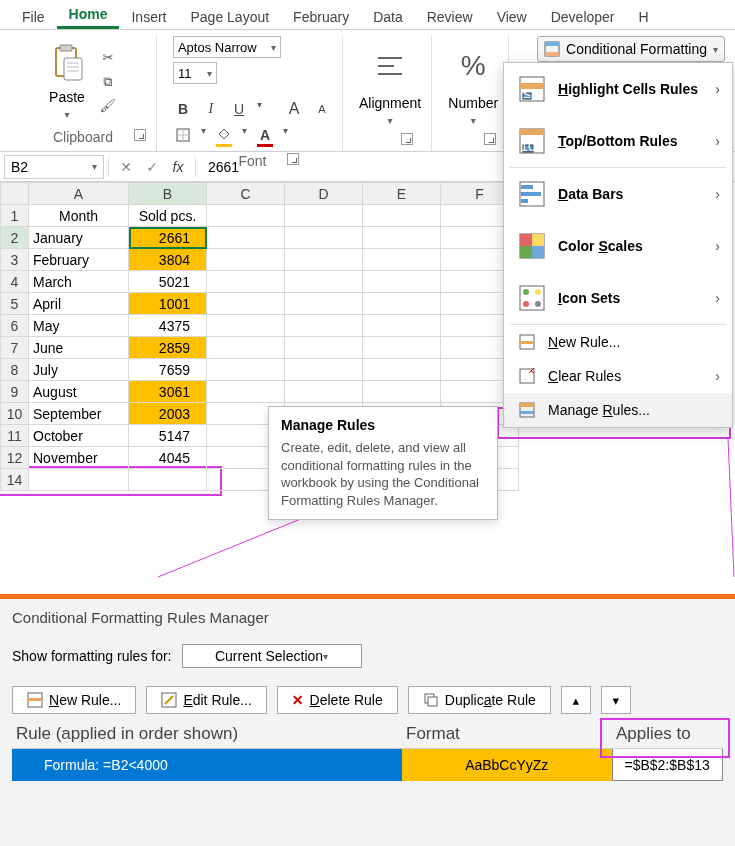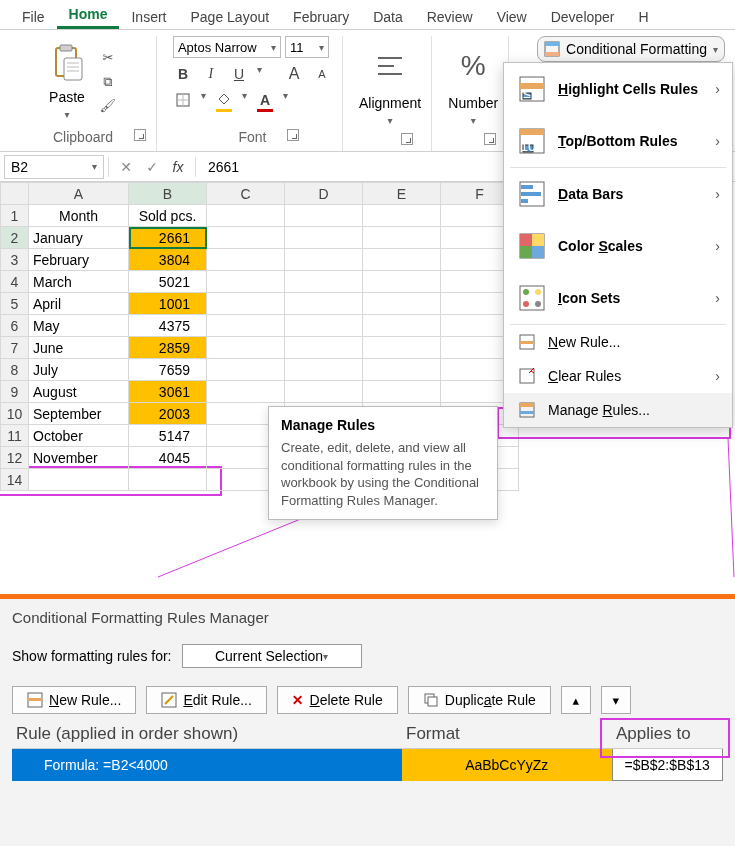--- a/index.html
+++ b/index.html
@@ -16,35 +16,35 @@
     .rg:last-child { border-right:none; }
     .rg-body { flex:1; display:flex; align-items:center; gap:10px; }
     .rg-label { font-size:12px; color:#666; margin-top:auto; padding:2px 0; display:flex; align-items:flex-start; gap:21px;margin-left:33px; }
     .dlauncher { width:12px; height:12px; border:1px solid #999; position:relative; }
     .dlauncher::after { content:""; position:absolute; right:1px; bottom:1px; width:4px; height:4px; border-right:1px solid #666; border-bottom:1px solid #666; }
     .v { display:flex; flex-direction:column; align-items:center; gap:4px; }
     .caret { font-size:10px; color:#666; }
     .paste-icon svg { width:34px; height:38px; }
     .small-icons { display:flex; flex-direction:column; gap:6px; margin-left:4px; }
     .si { width:18px; height:18px; display:inline-flex; align-items:center; justify-content:center; font-size:13px; color:#555; }
-    .font-row { display:flex; gap:4px; margin-bottom:6px; }
+    .font-row { display:flex; gap:4px; margin-bottom:15px;flex-direction:column; }
     .combo { border:1px solid #bbb; background:#fff; height:22px; display:flex; align-items:center; padding:0 4px; position:relative; }
     .combo .cv { flex:1; font-size:13px; }
     .combo::after { content:"▾"; font-size:10px; color:#666; margin-left:6px; }
     .btnrow { display:flex; gap:8px; margin-bottom:6px; }
     .ibtn { min-width:20px; height:20px; display:inline-flex; align-items:center; justify-content:center; color:#444; position:relative; }
     .ibtn.bold { font-weight:700; }
     .ibtn.it { font-style:italic; font-family:Georgia,serif; }
     .ibtn.ul { text-decoration:underline; }
     .ibtn.ulline::after { content:""; position:absolute; bottom:-2px; left:2px; right:2px; height:3px; background:#ffc000; }
     .ibtn.ulred::after { content:""; position:absolute; bottom:-2px; left:2px; right:2px; height:3px; background:#c00; }
     .big { width:50px; height:50px; display:flex; align-items:center; justify-content:center; font-size:28px; color:#555; }
 
     
-    .cf-btn { position:absolute; top:6px; right:10px; border:1px solid #aaa; border-radius:8px; background:#f5f5f5; height:26px; padding:0 6px; display:flex; align-items:center; gap:6px; }
+    .cf-btn { position:absolute; top:6px; right:10px; border:1px solid #aaa; border-radius:3px; background:#f5f5f5; height:26px; padding:0 6px; display:flex; align-items:center; gap:6px; }
     .cf-icon-sm { width:16px; height:16px; }
 
     
     .cf-menu { position:absolute; top:32px; right:2px; width:230px; background:#fff; border:1px solid #c0c0c0; box-shadow:0 4px 14px rgba(0,0,0,.2); z-index:40; }
     .cf-item { display:flex; align-items:center; gap:12px; padding:12px 14px; position:relative; }
     .cf-item.hover { background:#f2f2f2; }
     .cf-item svg { width:28px; height:28px; flex-shrink:0; }
     .cf-item.small svg { width:18px; height:18px; }
     .cf-item.small { padding:8px 14px; }
     .cf-lbl { flex:1; font-size:14px; }

